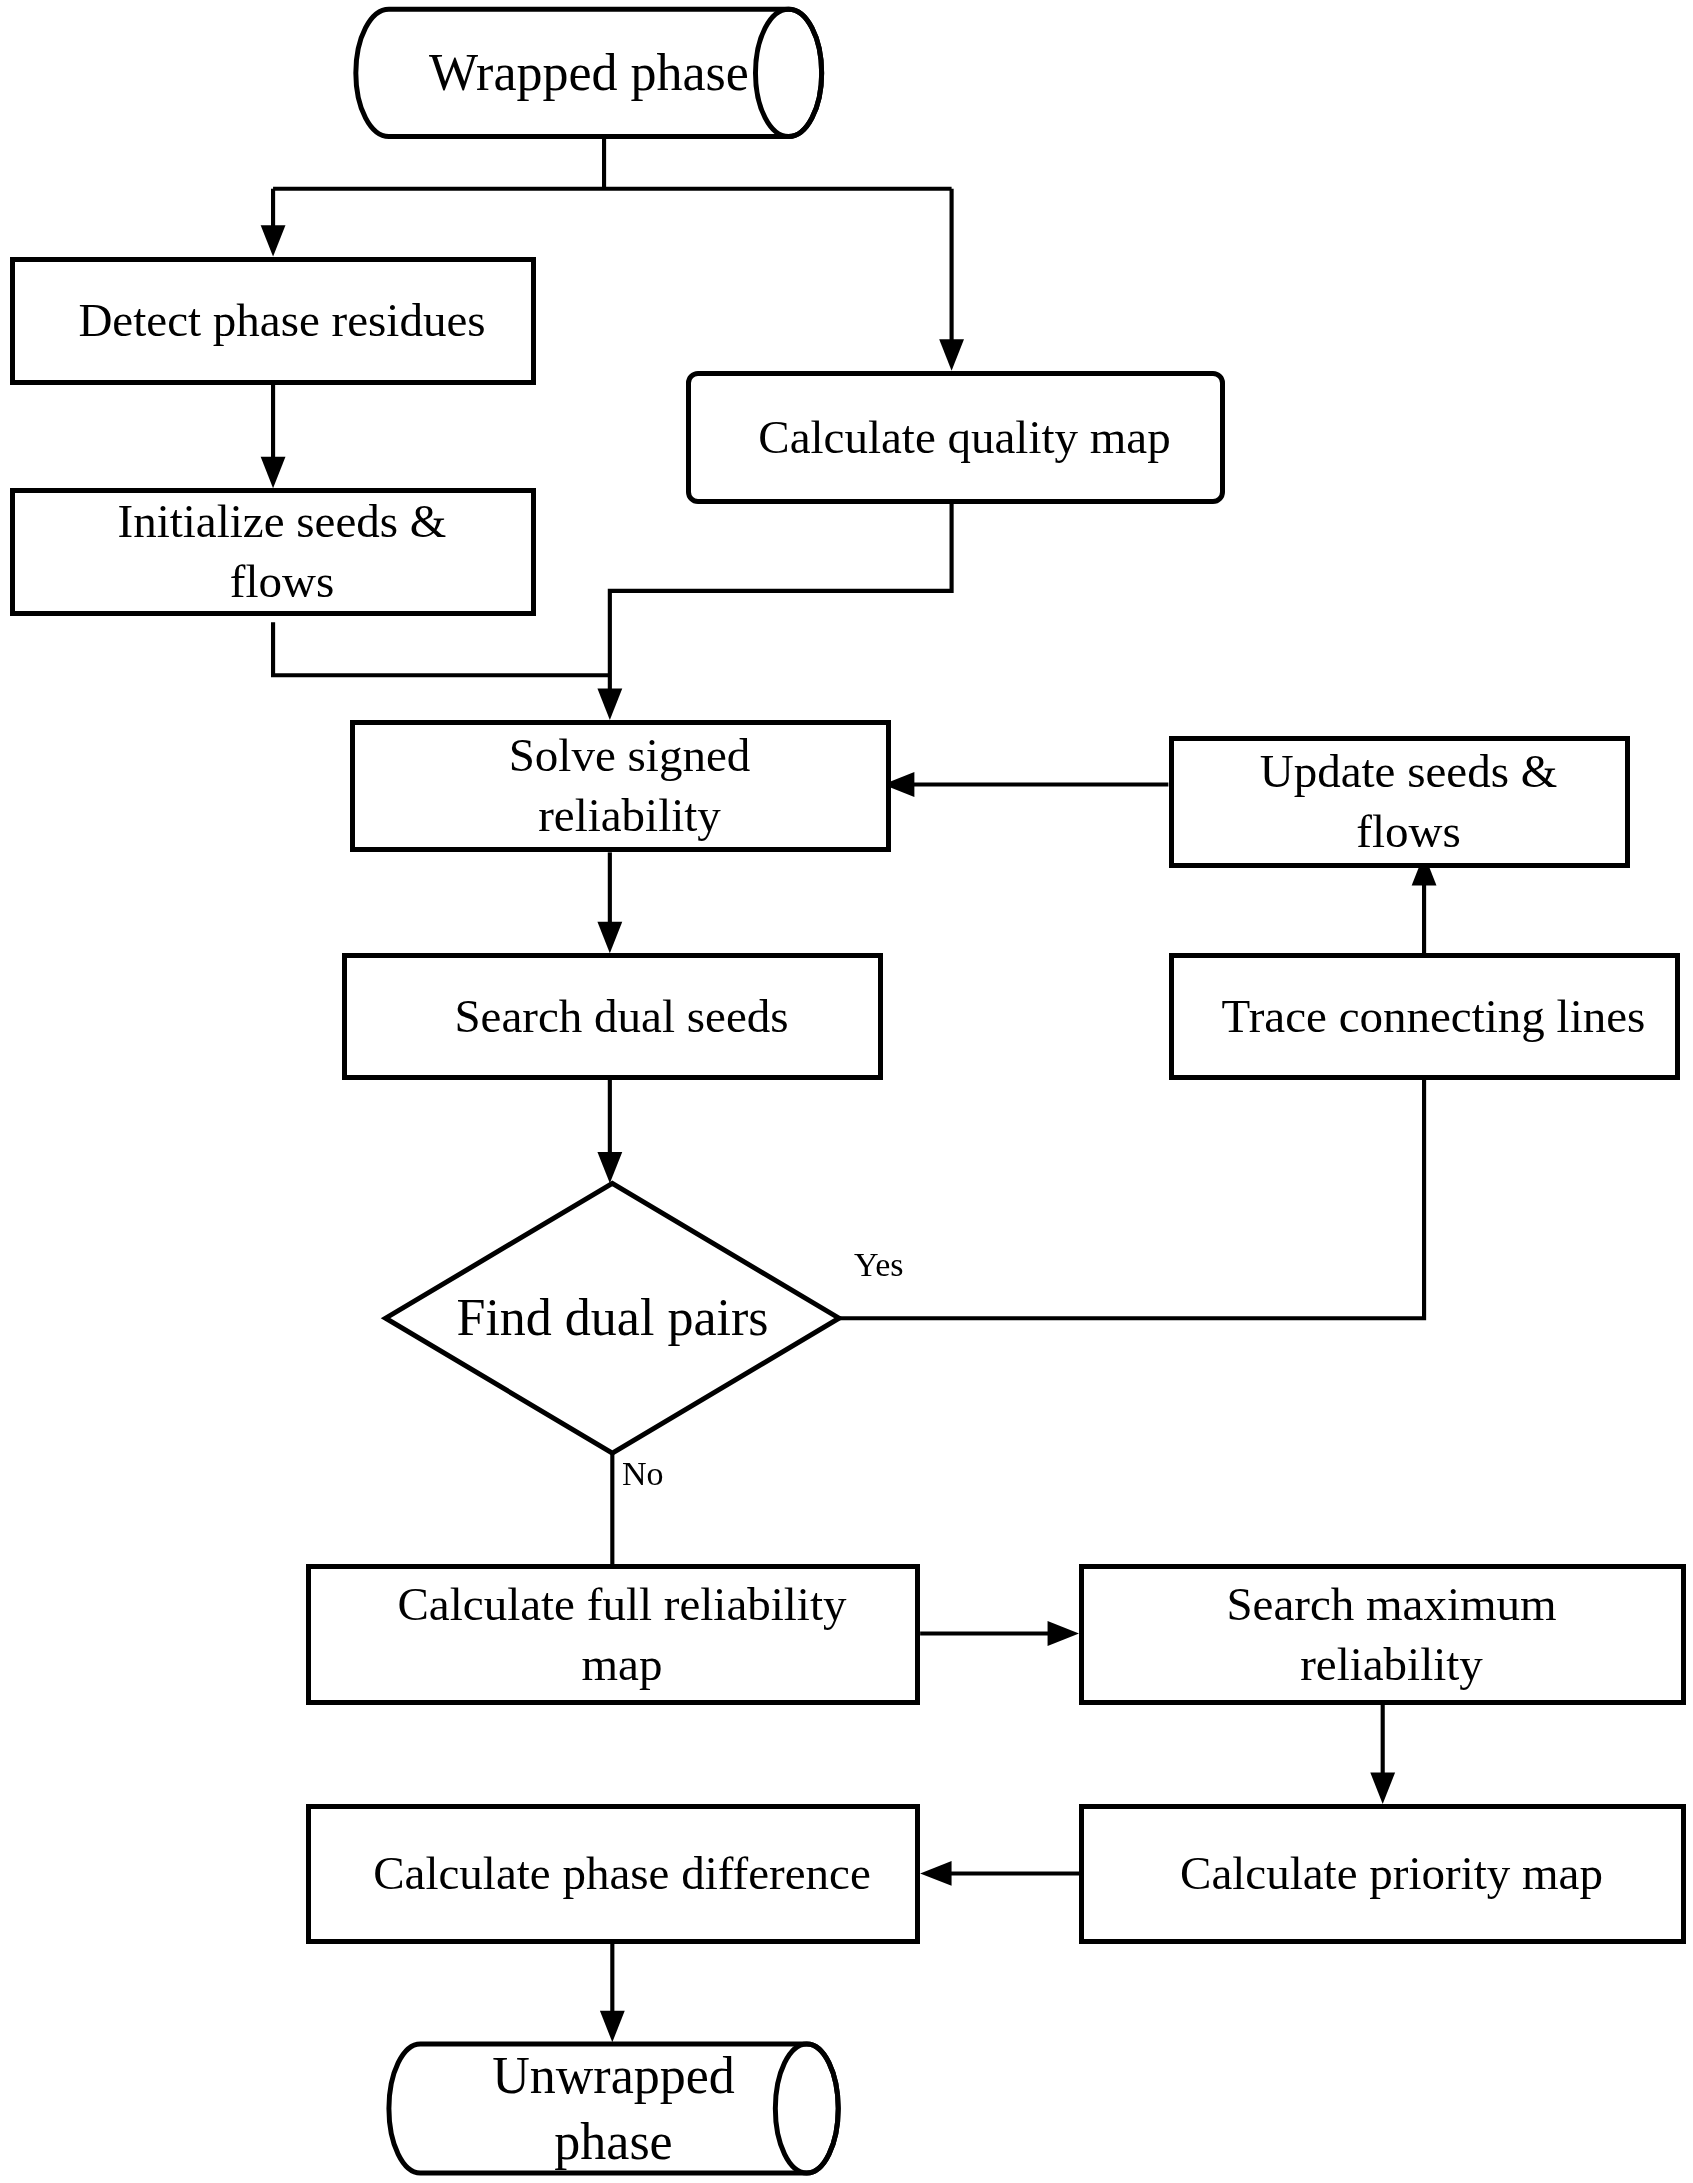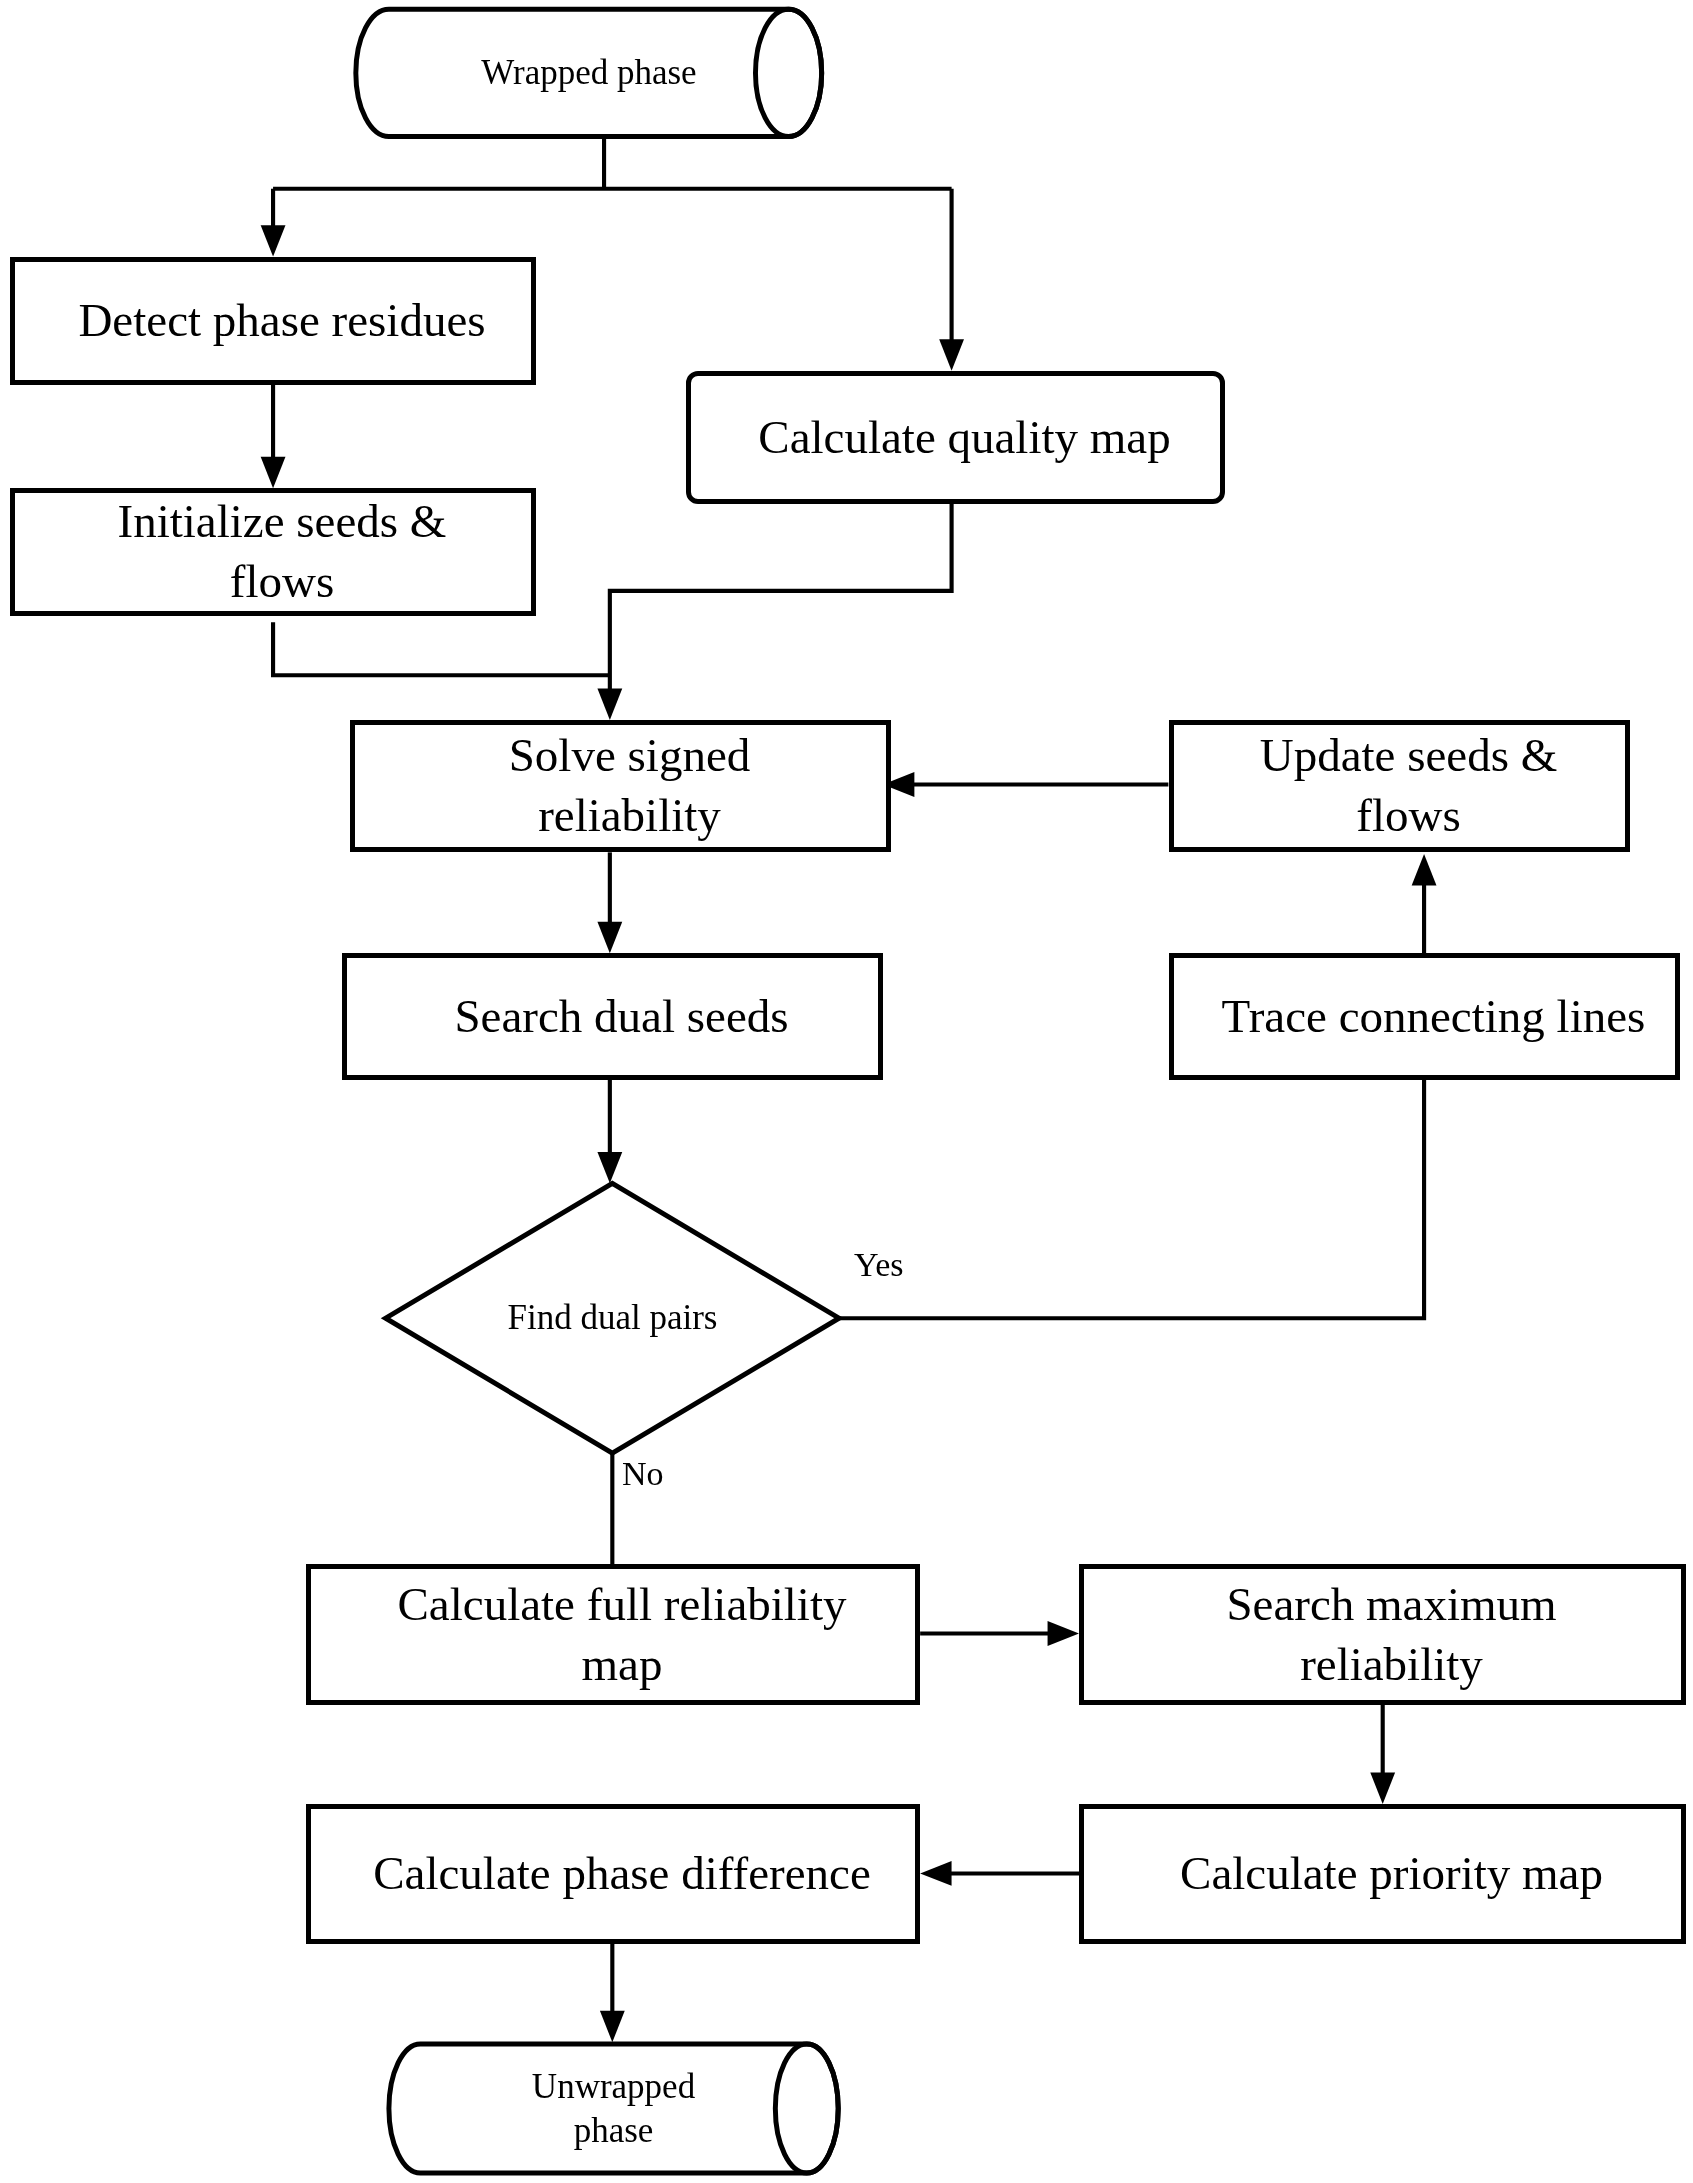--- a/index.html
+++ b/index.html
@@ -20,37 +20,37 @@
     display:flex;align-items:center;justify-content:center;
     text-align:center;
     font-size:47px;
     line-height:1.27;
     padding-left:18px;
   }
   .shape-label{
     position:absolute;
     display:flex;align-items:center;justify-content:center;
     text-align:center;
-    font-size:35px;
+    font-size:52px;
     line-height:1.27;
     background:transparent;
   }
   .node-label,.shape-label{white-space:pre-line;}
   .edge-label{
     position:absolute;
     font-size:34px;
     line-height:1;
     background:transparent;
   }
   
   #n-detect    {left:10px;   top:257px;  width:526px; height:128px;}
   #n-quality   {left:686px;  top:371px;  width:539px; height:133px;border-radius:12px;}
   #n-initialize{left:10px;   top:488px;  width:526px; height:128px;}
   #n-solve     {left:350px;  top:720px;  width:541px; height:132px;}
-  #n-update    {left:1169px; top:720px;  width:461px; height:132px;}
+  #n-update    {left:1169px; top:736px;  width:461px; height:132px;}
   #n-searchdual{left:342px;  top:953px; width:541px; height:127px;}
   #n-trace     {left:1169px; top:953px; width:511px; height:127px;}
   #n-calcfull  {left:306px;  top:1564px; width:614px; height:141px;}
   #n-searchmax {left:1079px; top:1564px; width:607px; height:141px;}
   #n-integrate {left:306px;  top:1804px; width:614px; height:140px;}
   #n-priority  {left:1079px; top:1804px; width:607px; height:140px;}
   #l-wrapped   {left:389px;  top:10px;   width:400px; height:126px;}
   #l-unwrapped {left:420px;  top:2046px; width:387px; height:126px;}
   #l-find      {left:364px;  top:1277px; width:497px; height:83px;}
   #l-yes       {left:854px; top:1248px;}

